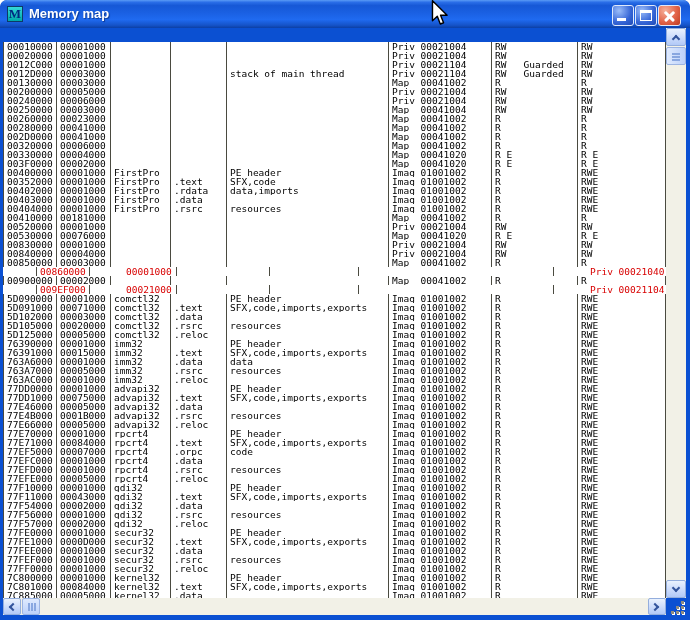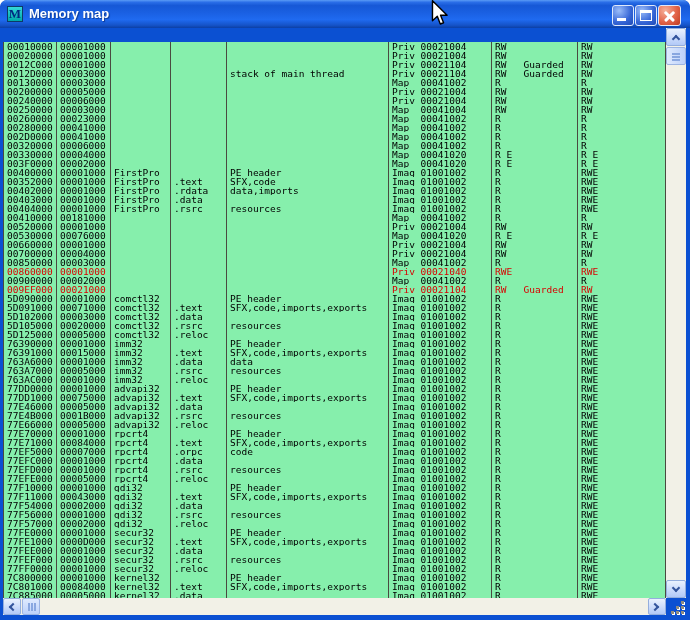--- a/index.html
+++ b/index.html
@@ -45,28 +45,28 @@
     height:14px;background:#d946ef;
     border-top:1px solid #ffffff;border-left:1px solid #ffffff;
     border-right:1px solid #6e6a61;border-bottom:1px solid #6e6a61;
     font-size:10px;line-height:11px;padding:1px 0 0 3px;white-space:pre;overflow:hidden;color:#000;
   }
   .hcell.sorted{background:#f4f3ee;}
   
   .c0{width:54px;} .c1{width:54px;} .c2{width:60px;} .c3{width:56px;}
   .c4{width:162px;} .c5{width:103px;} .c6{width:86px;} .c7{width:88px;}
   
-  .tbl{position:absolute;left:3px;top:42px;width:663px;height:556px;background:#86efac;overflow:hidden;}
+  .tbl{position:absolute;left:3px;top:42px;width:663px;height:556px;background:#ffffff;overflow:hidden;}
   .row{display:flex;height:9px;}
   .cell{
     flex:0 0 auto;height:9px;border-right:1px solid #4a4a40;
     padding-left:3px;font-size:9.5px;line-height:9px;white-space:pre;overflow:hidden;color:#000;
   }
   .cell.c0{border-left:1px solid #4a4a40;}
-  .row.red .cell{color:var(--red-row,#d80000);}
+  .row.red .cell{color:var(--red-row,#d80000);margin-left:33px;}
   
   .vscroll{position:absolute;left:666px;top:28px;width:20px;height:570px;background:#f2f1e7;}
   .hscroll{position:absolute;left:3px;top:598px;width:663px;height:17px;background:#f2f1e7;}
   .sbtn{
     position:absolute;background:linear-gradient(180deg,#eaf2fe,#c8d9fb 60%,#b2c9f7);
     border:1px solid #94aedd;border-radius:2px;
   }
   .vscroll .sbtn{width:20px;height:18px;left:0;}
   .vbtn-up{top:0;}
   .vbtn-down{bottom:0;}
@@ -346,31 +346,31 @@
         <span class="cell c0">00530000</span>
         <span class="cell c1">00076000</span>
         <span class="cell c2"></span>
         <span class="cell c3"></span>
         <span class="cell c4"></span>
         <span class="cell c5">Map  00041020</span>
         <span class="cell c6">R E</span>
         <span class="cell c7">R E</span>
       </div>
       <div class="row">
-        <span class="cell c0">00660000</span>
+        <span class="cell c0">00830000</span>
         <span class="cell c1">00001000</span>
         <span class="cell c2"></span>
         <span class="cell c3"></span>
         <span class="cell c4"></span>
         <span class="cell c5">Priv 00021004</span>
         <span class="cell c6">RW</span>
         <span class="cell c7">RW</span>
       </div>
       <div class="row">
-        <span class="cell c0">00700000</span>
+        <span class="cell c0">00840000</span>
         <span class="cell c1">00004000</span>
         <span class="cell c2"></span>
         <span class="cell c3"></span>
         <span class="cell c4"></span>
         <span class="cell c5">Priv 00021004</span>
         <span class="cell c6">RW</span>
         <span class="cell c7">RW</span>
       </div>
       <div class="row">
         <span class="cell c0">00850000</span>

